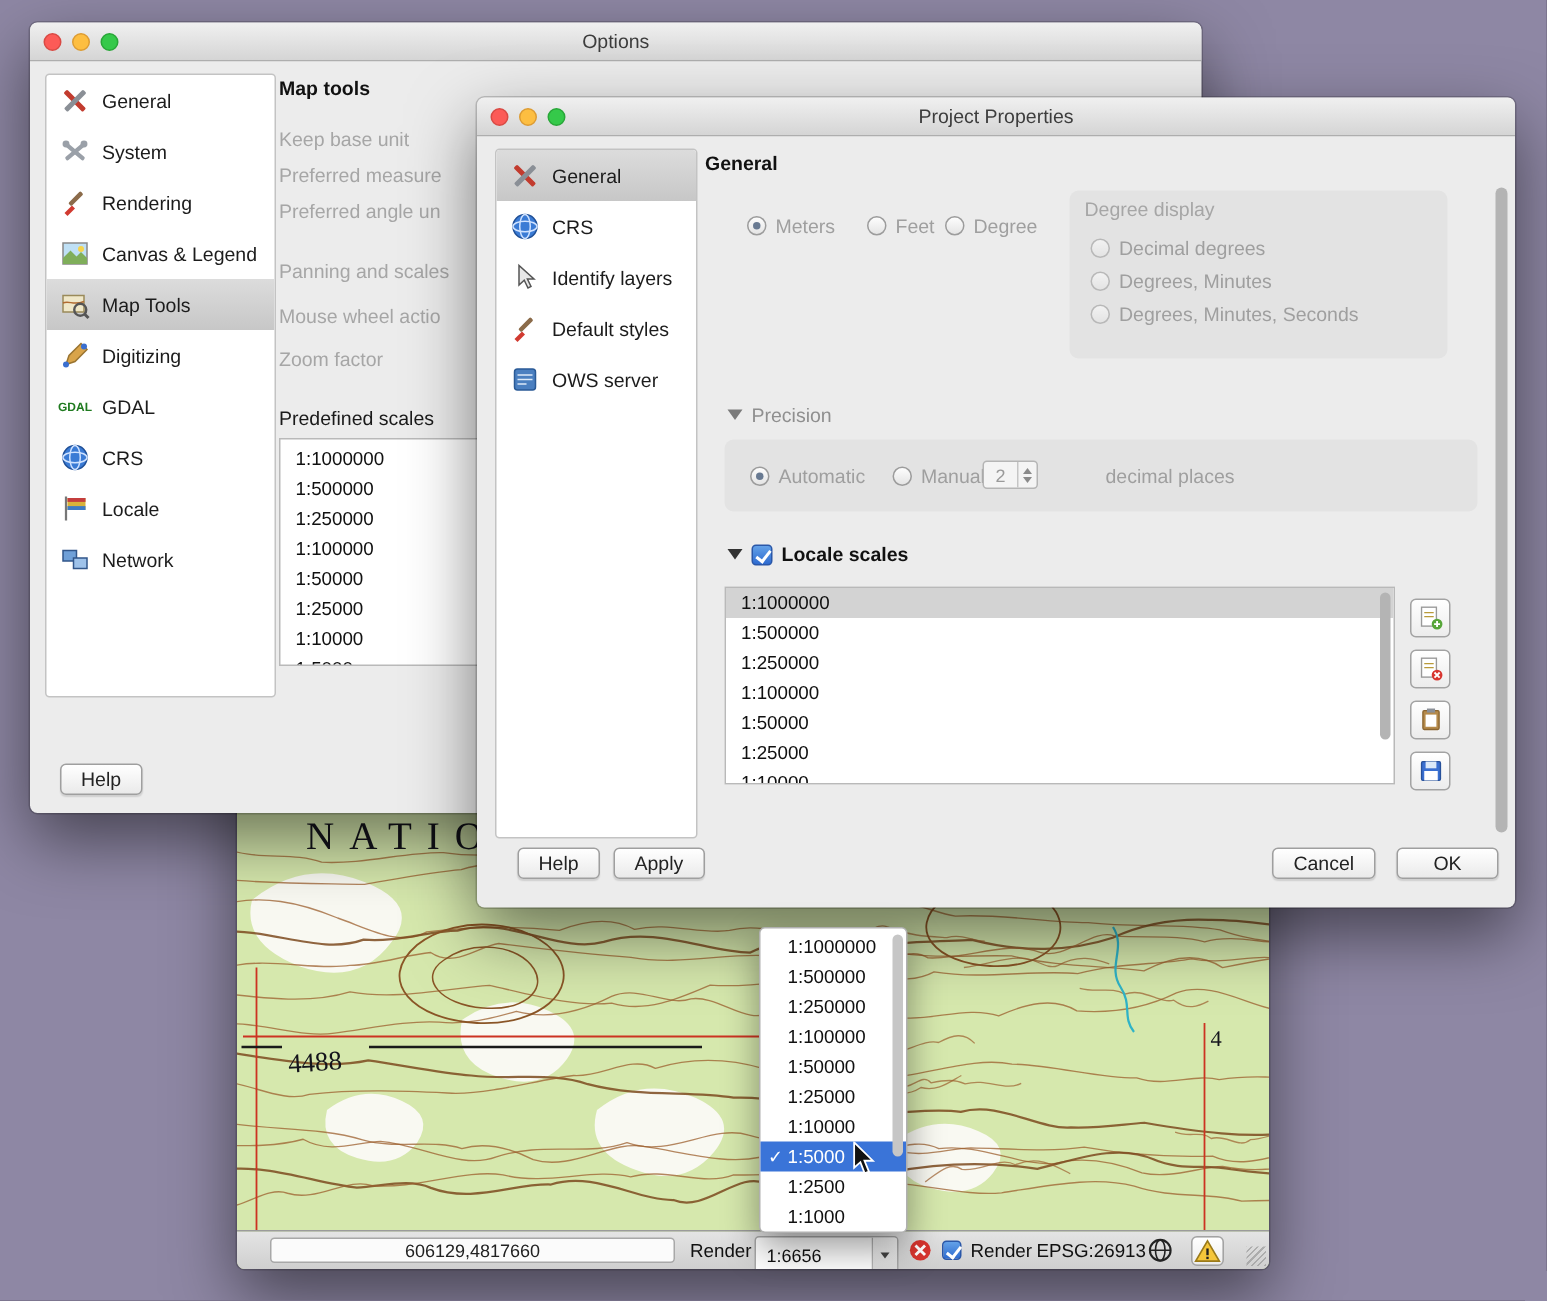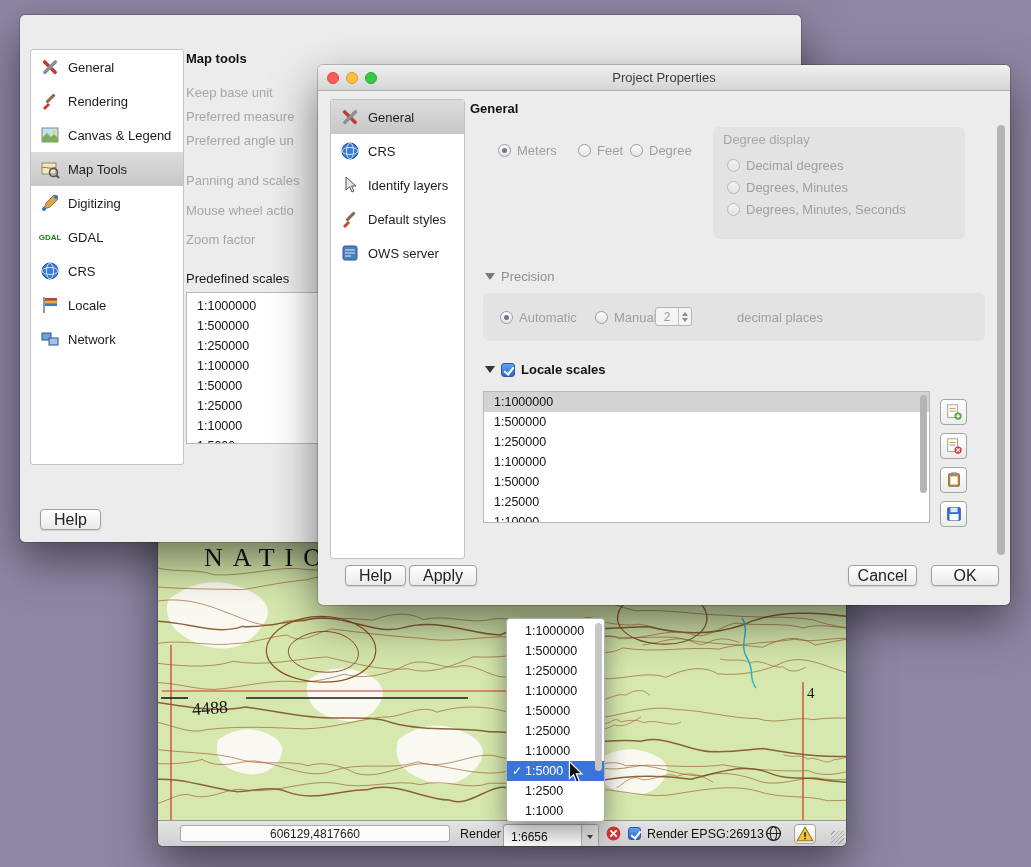--- a/index.html
+++ b/index.html
@@ -30,21 +30,21 @@
   .h-bold{position:absolute;font-size:13px;font-weight:bold;color:#111;white-space:nowrap;}
   .dlabel{position:absolute;font-size:13px;color:#a6a6a6;white-space:nowrap;}
   .dk-label{position:absolute;font-size:13px;color:#1a1a1a;white-space:nowrap;}
 
   .scalebox{position:absolute;background:#fff;border:1px solid #b9b9b9;overflow:hidden;box-sizing:border-box;}
   .srow{height:20px;line-height:20px;font-size:12.5px;color:#111;padding-left:10px;}
   .srow.sel{background:#d3d3d3;}
 
   .macbtn{position:absolute;height:21px;padding:0 13px;border-radius:4px;
           background:linear-gradient(#ffffff,#eaeaea);border:1px solid #9f9f9f;
-          font-size:16px;color:#222;display:flex;align-items:center;justify-content:center;
+          font-size:13px;color:#222;display:flex;align-items:center;justify-content:center;
           box-shadow:0 1px 1px rgba(0,0,0,.12);box-sizing:border-box;}
 
   .radio{width:13px;height:13px;border-radius:50%;background:linear-gradient(#fdfdfd,#e4e4e4);
          border:1px solid #9c9c9c;box-sizing:border-box;position:relative;flex:none;}
   .radio.on::after{content:"";position:absolute;left:3px;top:3px;width:5px;height:5px;border-radius:50%;background:#697a92;}
   .rrow{position:absolute;display:flex;align-items:center;gap:6px;font-size:13px;color:#9f9f9f;white-space:nowrap;}
   .rrow.dark{color:#8e8e8e;}
   .gpanel{position:absolute;background:#e3e3e3;border-radius:6px;}
 
   .disc{width:0;height:0;border-left:5px solid transparent;border-right:5px solid transparent;
@@ -198,34 +198,55 @@
             <path d="M8,2 L15,14 L1,14 Z" fill="#f5c63a" stroke="#9a7a1a"></path>
             <rect x="7.3" y="6.5" width="1.4" height="4" fill="#222"></rect>
             <rect x="7.3" y="11.4" width="1.4" height="1.4" fill="#222"></rect>
           </svg>
       </div>
       <div class="resize-grip"></div>
     </div>
   </div>
 
   <div class="window win-options" style="left:20px;top:15px;width:781px;height:527px;">
+    <div class="titlebar">
+      <div class="lights">
+        <div class="light red"></div>
+        <div class="light yellow"></div>
+        <div class="light green"></div>
+      </div>
+      <div class="title">Options</div>
+    </div>
 
     <div class="panel-list" style="left:10px;top:34px;width:152px;height:414px;">
       <div class="side-item">
         <span class="icn">
             <svg viewBox="0 0 20 20">
               <g transform="rotate(45 10 10)">
                 <rect x="1" y="8.5" width="18" height="3.4" rx="1" fill="#c23b2e"></rect>
               </g>
               <g transform="rotate(-45 10 10)">
                 <rect x="1" y="8.5" width="18" height="3.4" rx="1" fill="#8a8f96"></rect>
               </g>
             </svg>
           </span>
         <span>General</span>
+      </div>
+      <div class="side-item">
+        <span class="icn">
+            <svg viewBox="0 0 20 20">
+              <g fill="#9aa0a8">
+                <rect x="2" y="8.8" width="16" height="2.8" rx="1" transform="rotate(40 10 10)"></rect>
+                <rect x="2" y="8.8" width="16" height="2.8" rx="1" transform="rotate(-40 10 10)"></rect>
+                <circle cx="4" cy="5" r="2.3"></circle>
+                <circle cx="16" cy="5" r="2.3"></circle>
+              </g>
+            </svg>
+          </span>
+        <span>System</span>
       </div>
       <div class="side-item">
         <span class="icn">
             <svg viewBox="0 0 20 20">
               <path d="M3,17 L8,12 L10,14 L5,19 Z" fill="#d13a30"></path>
               <rect x="8.5" y="1.5" width="3" height="11.5" rx="1" transform="rotate(45 10 8)" fill="#8b6b4a"></rect>
             </svg>
           </span>
         <span>Rendering</span>
       </div>

